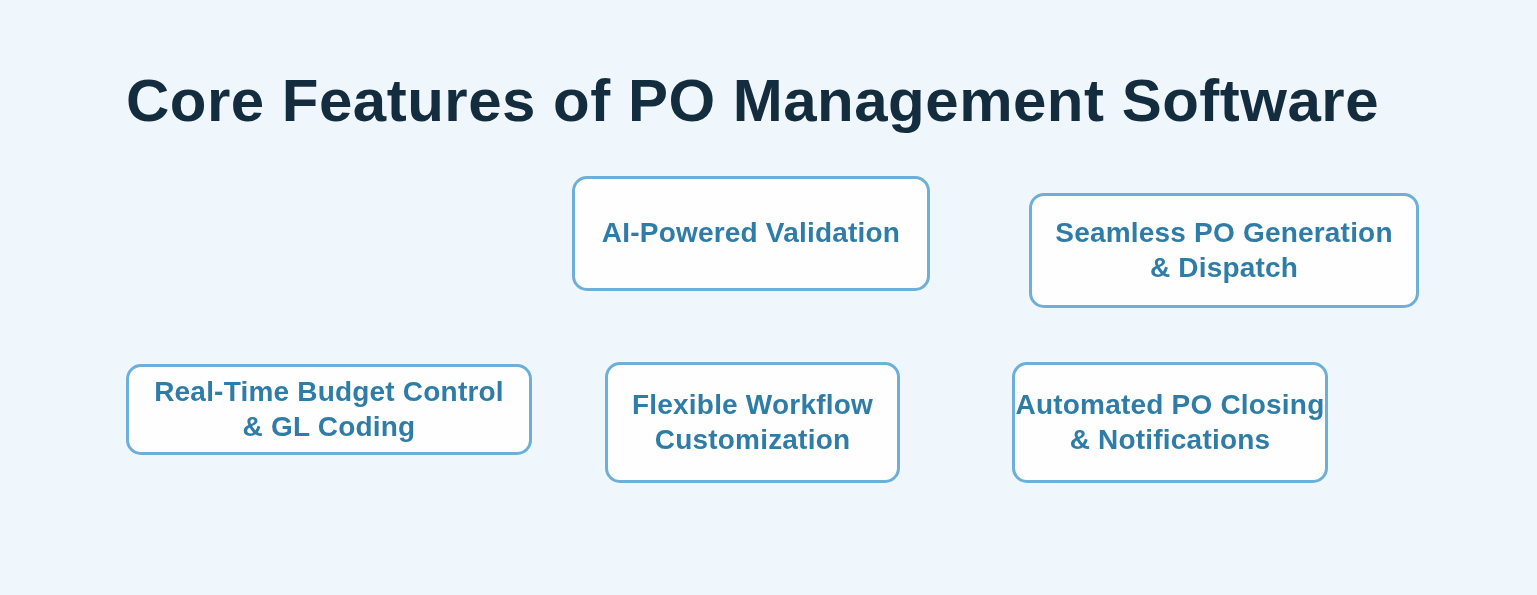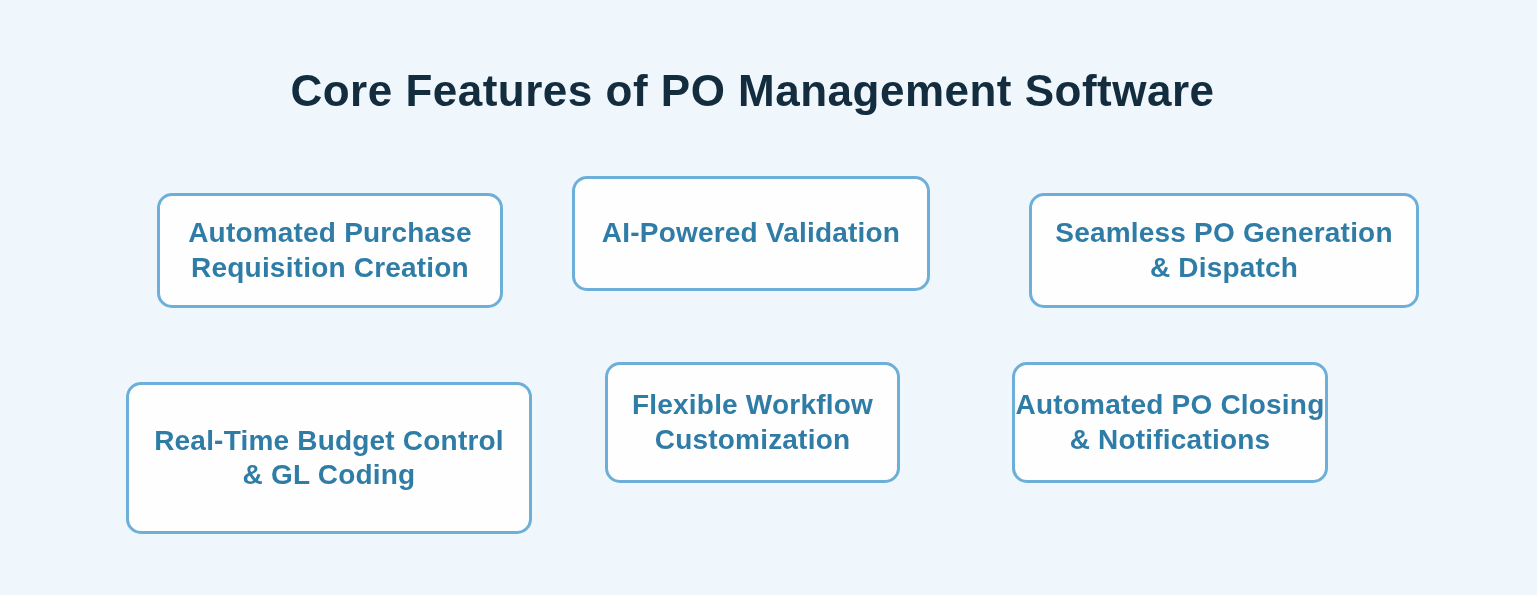--- a/index.html
+++ b/index.html
@@ -15,21 +15,21 @@
     font-family: "Liberation Sans", sans-serif;
     overflow: hidden;
   }
   .title {
     position: absolute;
     top: 66px;
     left: 0;
     width: 1505px;
     margin: 0;
     text-align: center;
-    font-size: 44px;
+    font-size: 60px;
     font-weight: 700;
     letter-spacing: 0.5px;
     color: var(--title-text, #132C3E);
   }
   .card {
     position: absolute;
     box-sizing: border-box;
     background: var(--card-fill, #FEFEFF);
     border: 3px solid var(--card-border, #6CAFD9);
     border-radius: 15px;
@@ -40,37 +40,31 @@
     color: var(--card-text, #2F7DA7);
     font-size: 28px;
     font-weight: 700;
     line-height: 1.22;
     letter-spacing: 0.2px;
   }
   
   .c1 { left: 157px;  top: 193px; width: 346px; height: 115px; }
   .c2 { left: 572px;  top: 176px; width: 358px; height: 115px; }
   .c3 { left: 997px;  top: 193px; width: 390px; height: 115px; margin-left: 32px; }
-  .c4 { left: 126px;  top: 382px; width: 406px; height: 152px; }
+  .c4 { left: 126px;  top: 364px; width: 406px; height: 91px; }
   .c5 { left: 605px;  top: 362px; width: 295px; height: 121px; }
   .c6 { left: 1012px; top: 362px; width: 316px; height: 121px; }
 </style>
 </head>
 <body>
 
 <div class="canvas">
 
   <h1 class="title">Core Features of PO Management Software</h1>
 
-  <div class="card c1">
-    <div>
-      <span>Automated Purchase</span><br>
-      <span>Requisition Creation</span>
-    </div>
-  </div>
 
   <div class="card c2">
     <div>
       <span>AI-Powered Validation</span><br>
     </div>
   </div>
 
   <div class="card c3">
     <div>
       <span>Seamless PO Generation</span><br>

